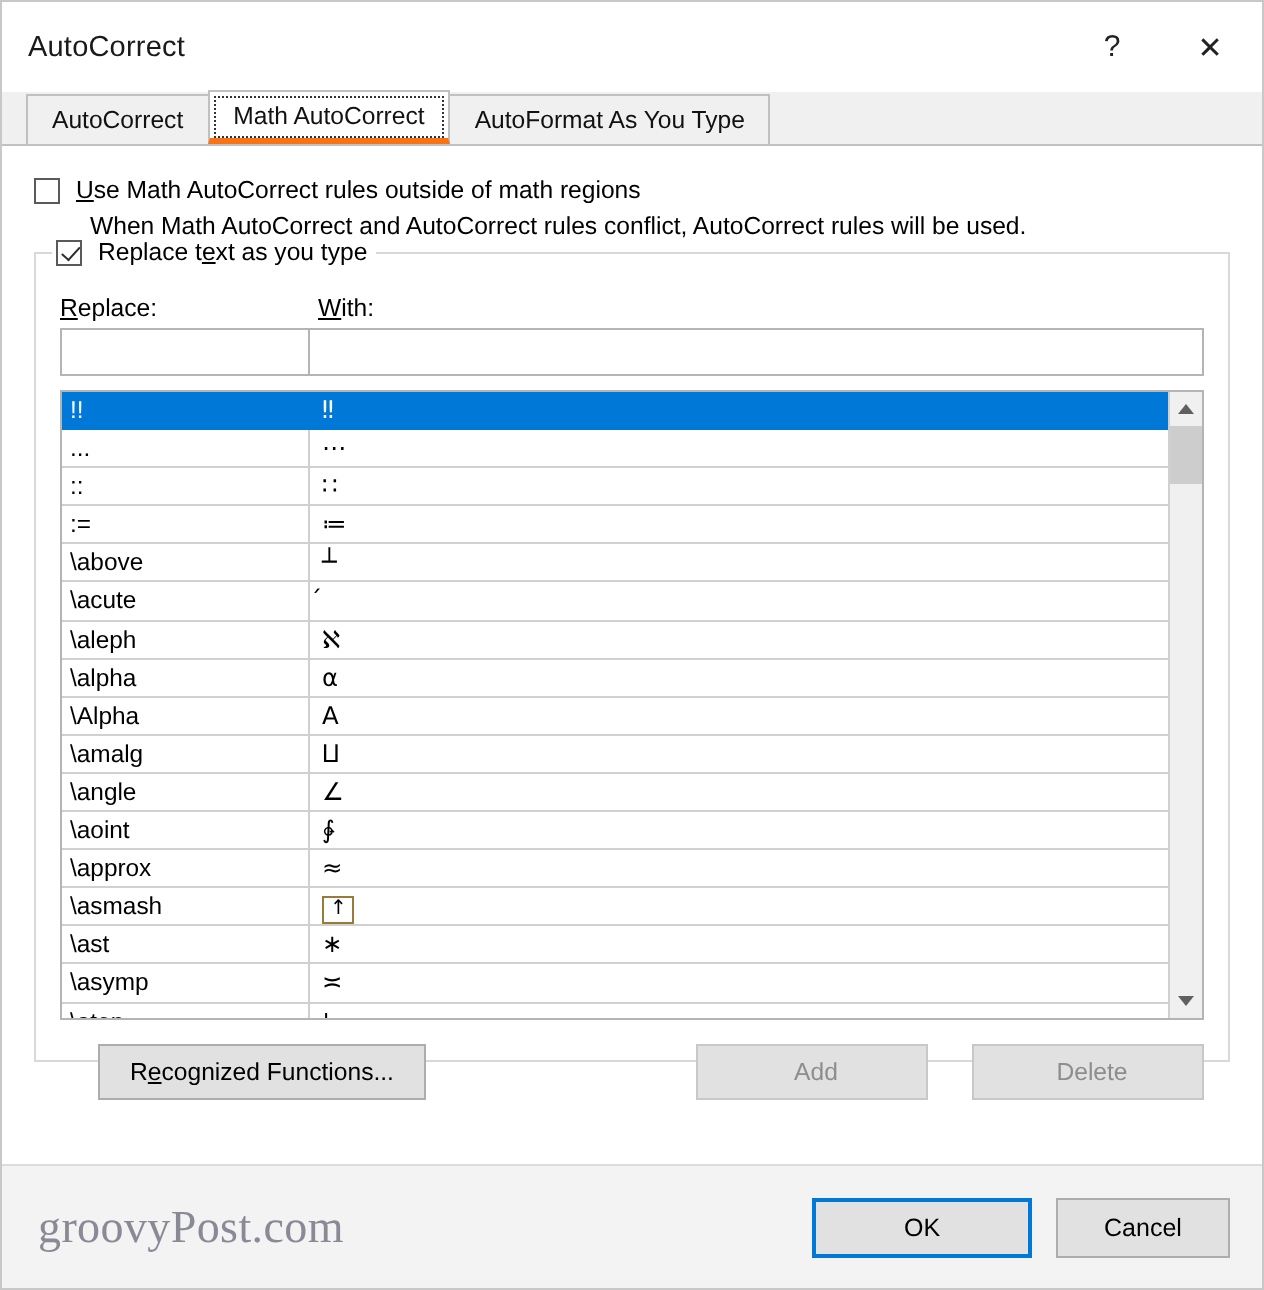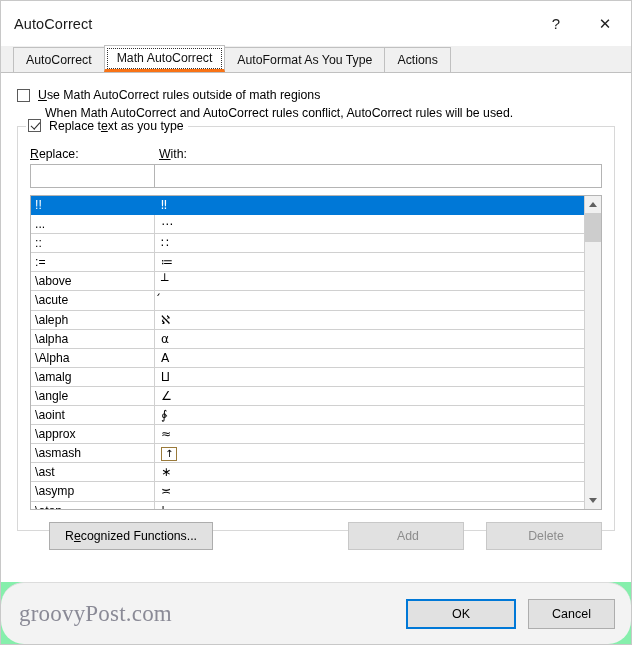--- a/index.html
+++ b/index.html
@@ -161,21 +161,21 @@
     box-sizing: border-box;
     height: 405px;
   }
   .group-legend {
     position: absolute;
     top: -8px;
     left: 8px;
     background: #ffffff;
     padding: 0 4px 0 2px;
     display: flex;
-    align-items: flex-start;
+    align-items: flex-end;
   }
 
   .field-labels {
     display: flex;
     margin-top: 4px;
     margin-bottom: 3px;
   }
   .field-label {
     font-size: 12.3px;
     color: #000;
@@ -332,21 +332,20 @@
   
   .footer {
     flex: 0 0 62px;
     height: 62px;
     background: #f3f3f3;
     border-top: 1px solid #dcdcdc;
     display: flex;
     align-items: center;
     padding: 0 16px 0 18px;
     box-sizing: border-box;
-    border-radius: 23px;
   }
   .watermark {
     font-family: "Liberation Serif", serif;
     font-size: 23px;
     color: #8a8a96;
     flex: 1 1 auto;
     letter-spacing: 0.2px;
   }
   .btn-ok {
     width: 110px;
@@ -383,21 +382,20 @@
     <button class="titlebar-btn close">✕</button>
   </div>
 
   <div class="tabstrip">
     <div class="tab">AutoCorrect</div>
     <div class="tab selected">
       <span>Math AutoCorrect</span>
       <span class="focus-ring"></span>
     </div>
     <div class="tab">AutoFormat As You Type</div>
-    <div class="tab">Actions</div>
   </div>
 
   <div class="panel">
 
     <div class="chk-row">
       <div class="checkbox"></div>
       <div class="chk-label"><span class="u">U</span><span>se Math AutoCorrect rules outside of math regions</span></div>
     </div>
 
     <div class="note">When Math AutoCorrect and AutoCorrect rules conflict, AutoCorrect rules will be used.</div>

